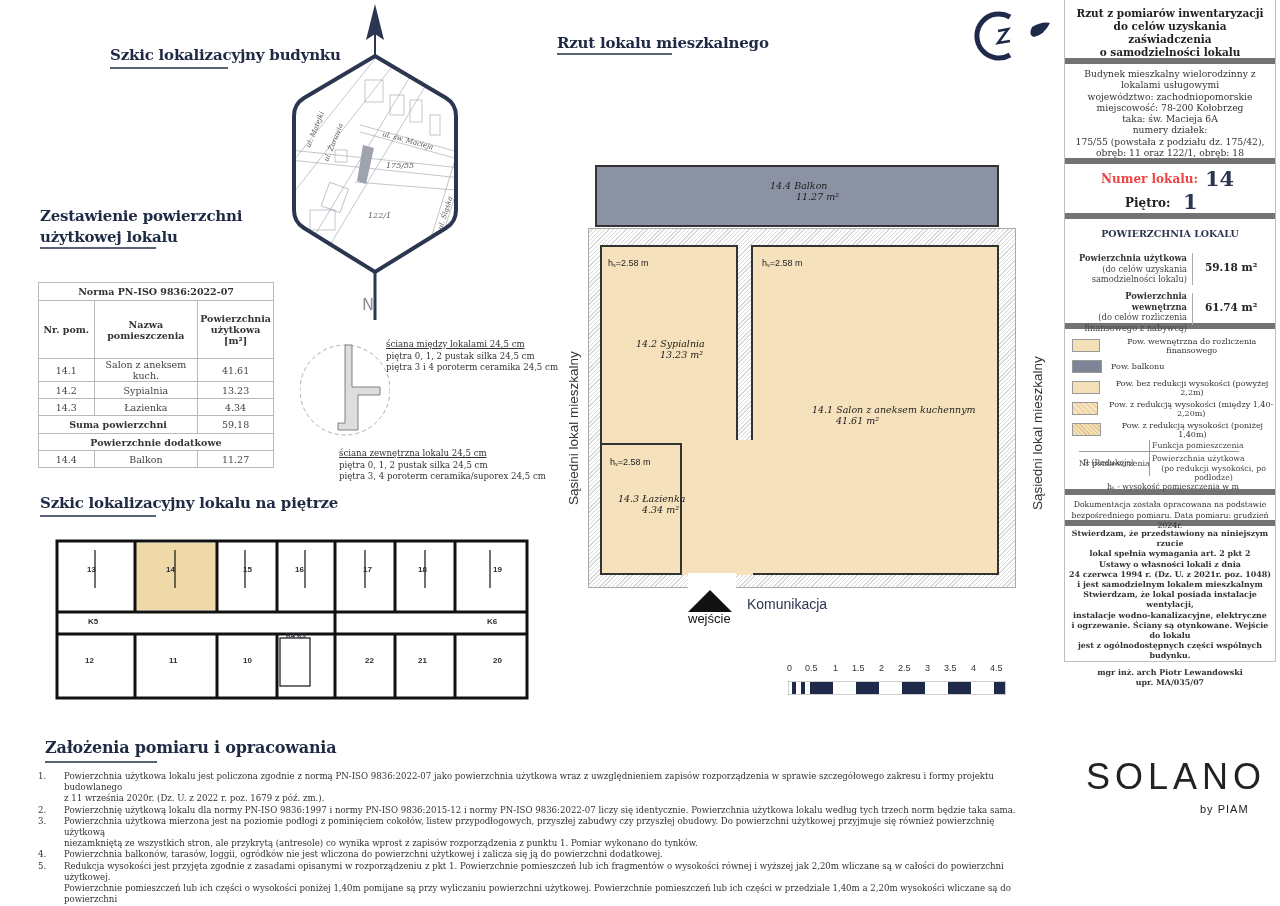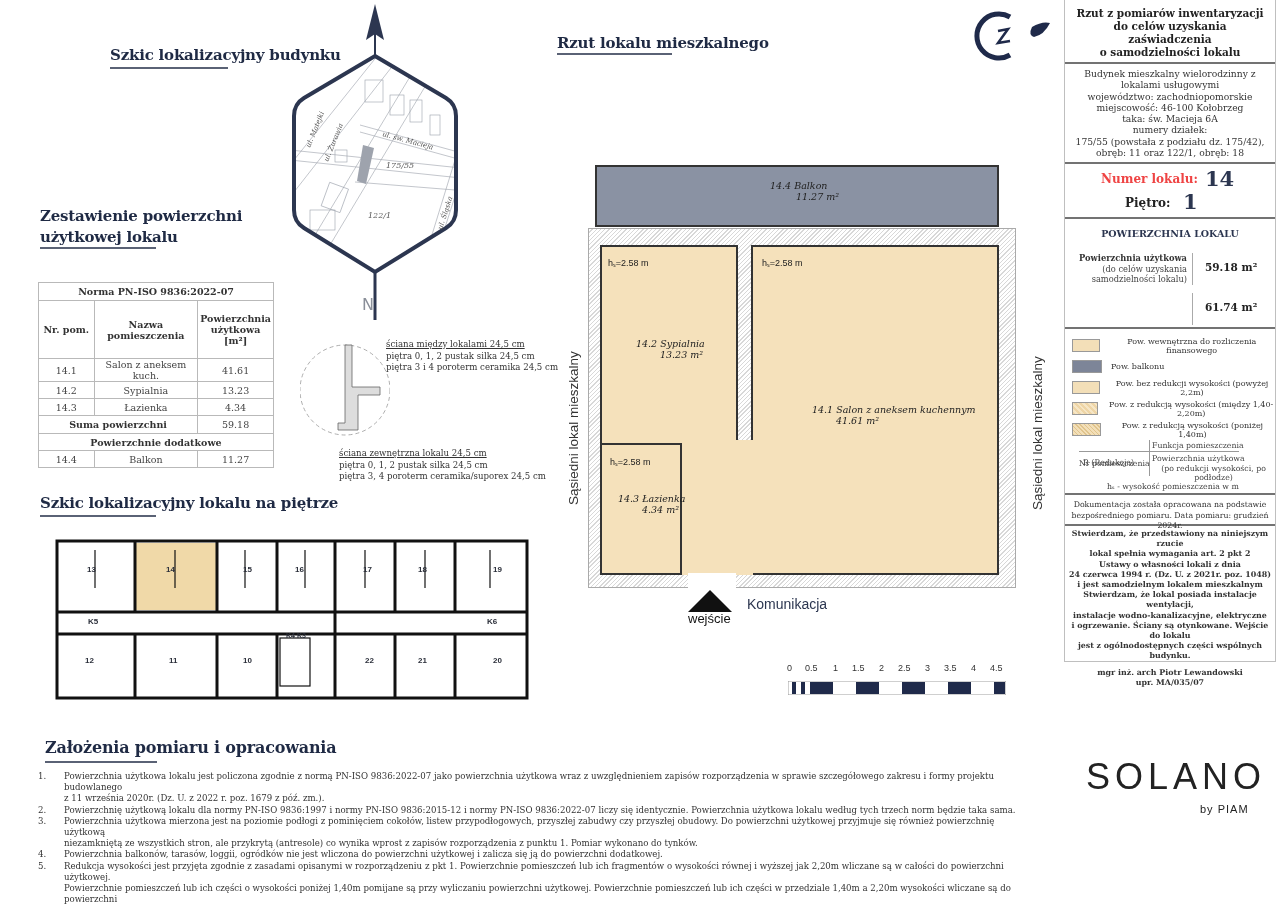--- a/index.html
+++ b/index.html
@@ -7,21 +7,21 @@
   body { position: relative; font-family: "DejaVu Serif", "Liberation Serif", serif; color: #2b2f3a; }
   .abs { position: absolute; }
   .h2 { font-family: "DejaVu Serif", serif; font-weight: bold; color: #1f2a44; font-size: 15px; letter-spacing: -0.2px; }
   .underline { position: absolute; height: 2px; background: #5a6275; }
   
   table.area { border-collapse: collapse; font-size: 9.5px; color: #444; width: 236px; }
   table.area td, table.area th { border: 1px solid #b9b9b9; text-align: center; padding: 0 2px; }
   table.area th { font-weight: bold; color: #333; }
   
   .rp { position: absolute; left: 1064px; top: 0; width: 212px; height: 662px; border-left: 1px solid #bfbfbf; border-right: 1px solid #bfbfbf; }
-  .rp-sec { border-bottom: 2px solid #737373; text-align: center; }
+  .rp-sec { border-bottom: 6px solid #737373; text-align: center; }
   .rp-title { font-weight: bold; font-size: 10.5px; line-height: 13px; padding: 7px 4px 6px; color: #222; }
   .rp-small { font-size: 9.2px; line-height: 11.5px; color: #333; padding: 6px 2px; }
   .legend-row { display: flex; align-items: center; height: 21px; font-size: 8px; color: #333; }
   .swatch { width: 30px; height: 13px; border: 1px solid #999; margin-right: 9px; margin-left: 7px; }
   .room-lbl { position: absolute; font-family: "DejaVu Serif", serif; font-style: italic; font-size: 9.5px; color: #222; }
   .hs { position: absolute; font-family: "Liberation Sans", sans-serif; font-size: 9px; color: #222; }
   .sans { font-family: "Liberation Sans", sans-serif; }
   ol.notes { position: absolute; left: 38px; top: 771px; width: 980px; font-size: 8.6px; line-height: 11.2px; color: #333; list-style: none; }
   ol.notes li { display: flex; }
   ol.notes li .n { width: 26px; flex: none; }
@@ -263,41 +263,46 @@
   <div class="rp-sec rp-title" style="height:64px;">
     <div>Rzut z pomiarów inwentaryzacji</div>
     <div>do celów uzyskania</div>
     <div>zaświadczenia</div>
     <div>o samodzielności lokalu</div>
   </div>
   <div class="rp-sec rp-small" style="height:100px;padding-top:4px;line-height:11.3px;">
     <div>Budynek mieszkalny wielorodzinny z</div>
     <div>lokalami usługowymi</div>
     <div>województwo: zachodniopomorskie</div>
-    <div>miejscowość: 46-100 Kołobrzeg</div>
+    <div>miejscowość: 78-200 Kołobrzeg</div>
     <div>taka: św. Macieja 6A</div>
     <div>numery działek:</div>
     <div>175/55 (powstała z podziału dz. 175/42),</div>
     <div>obręb: 11 oraz 122/1, obręb: 18</div>
   </div>
   <div class="rp-sec" style="height:55px;position:relative;">
     <div class="abs" style="left:36px;top:8px;font-weight:bold;font-size:12px;color:#ef4444;">Numer lokalu:</div>
     <div class="abs" style="left:140px;top:2px;font-weight:bold;font-size:21px;color:#2c3650;">14</div>
     <div class="abs" style="left:60px;top:32px;font-weight:bold;font-size:12px;color:#222;">Piętro:</div>
     <div class="abs" style="left:118px;top:25px;font-weight:bold;font-size:21px;color:#2c3650;">1</div>
   </div>
   <div class="rp-sec" style="height:110px;position:relative;">
     <div class="abs" style="left:0;top:9px;width:100%;text-align:center;font-weight:bold;font-size:9.5px;color:#2c3650;">POWIERZCHNIA LOKALU</div>
     <div class="abs" style="left:4px;top:34px;width:118px;text-align:right;font-size:8.3px;line-height:10.5px;color:#444;">
       <div style="font-weight:bold;color:#333;">Powierzchnia użytkowa</div>
       <div>(do celów uzyskania</div>
       <div>samodzielności lokalu)</div>
     </div>
     <div class="abs" style="left:127px;top:34px;width:1px;height:32px;background:#aaa;"></div>
     <div class="abs" style="left:140px;top:42px;font-weight:bold;font-size:10.5px;color:#222;">59.18 m²</div>
+    <div class="abs" style="left:4px;top:72px;width:118px;text-align:right;font-size:8.3px;line-height:10.5px;color:#444;">
+      <div style="font-weight:bold;color:#333;">Powierzchnia wewnętrzna</div>
+      <div>(do celów rozliczenia</div>
+      <div>finansowego z nabywcą)</div>
+    </div>
     <div class="abs" style="left:127px;top:74px;width:1px;height:32px;background:#aaa;"></div>
     <div class="abs" style="left:140px;top:82px;font-weight:bold;font-size:10.5px;color:#222;">61.74 m²</div>
   </div>
   <div class="rp-sec" style="height:166px;position:relative;padding-top:6px;">
     <div class="legend-row">
         <span class="swatch" style="background:#f3dfb8;"></span>
         <span>Pow. wewnętrzna do rozliczenia finansowego</span>
       </div>
     <div class="legend-row">
         <span class="swatch" style="background:#7d8598;"></span>

